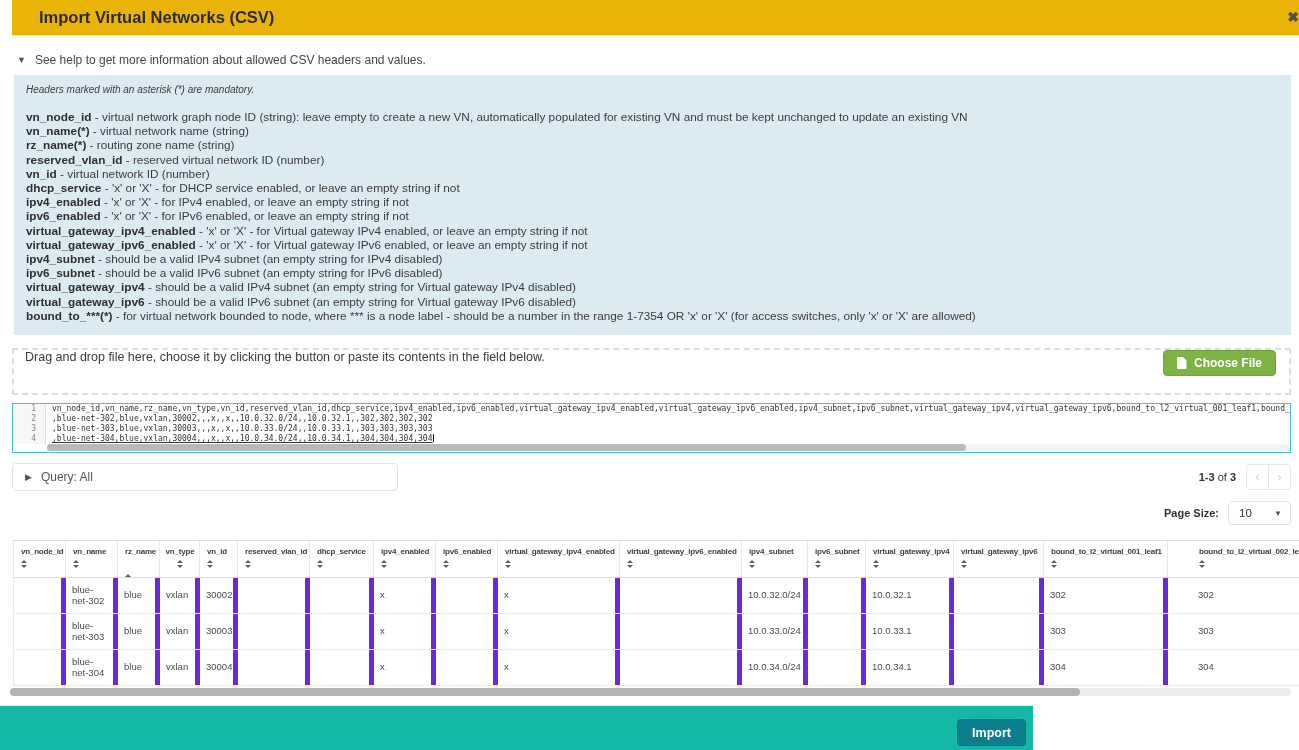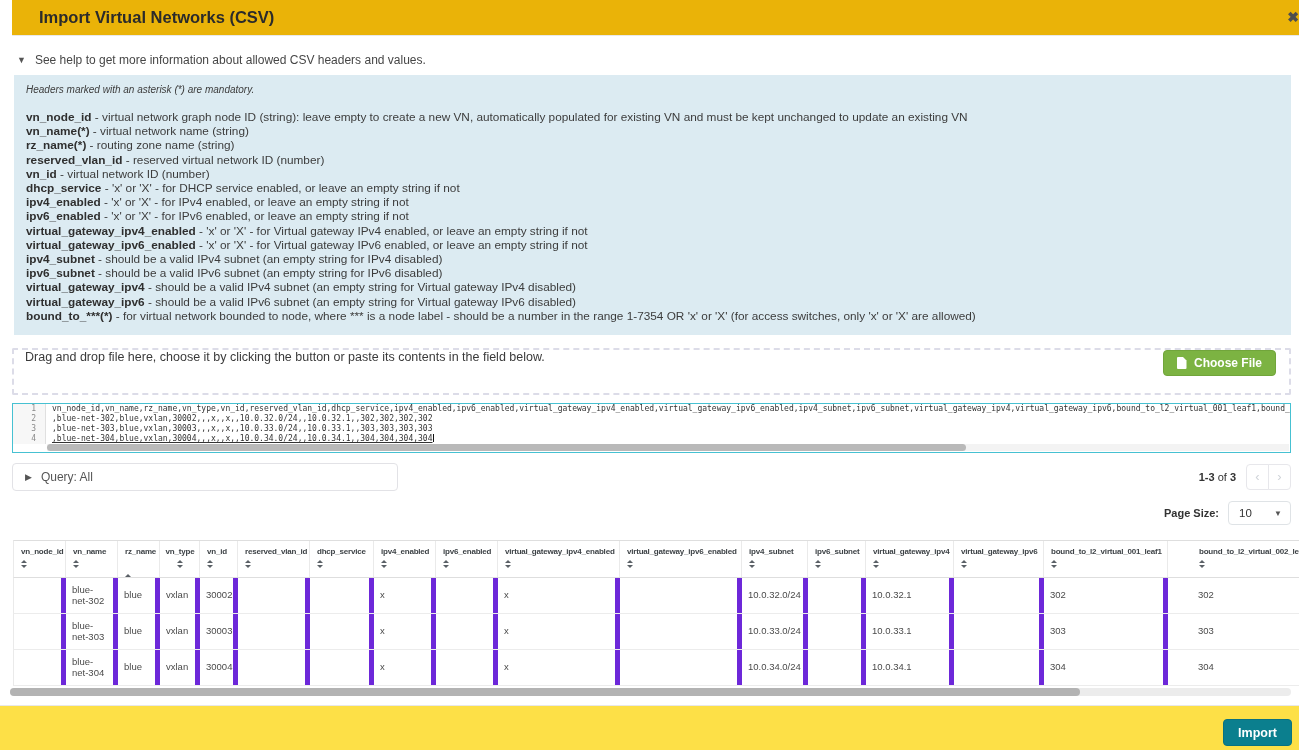--- a/index.html
+++ b/index.html
@@ -104,22 +104,22 @@
   .thead div.th:nth-of-type(16), .trow div.td:nth-of-type(16) { width:124px; }
   .thead div.th:nth-of-type(17), .trow div.td:nth-of-type(17) { width:122px;margin-left:24px; }
   .thead div.th:nth-of-type(18), .trow div.td:nth-of-type(18) { width:60px; }
   .thead div.th:nth-of-type(18) .sort-icon { display:none; }
 
   .t-scroll { position:absolute; top:688px; left:10px; width:1281px; height:8px;
     background:#ececec; border-radius:4px; }
   .t-thumb { width:1070px; height:8px; background:#b3b3b3; border-radius:4px; }
 
   
-  .dlg-footer { position:absolute; top:705px; left:0; width:1299px; height:45px;
-    background:#fde047; border-top:1px solid #e8e8e8; }
+  .dlg-footer { position:absolute; top:705px; left:0; width:1033px; height:45px;
+    background:#14b8a6; border-top:1px solid #e8e8e8; }
   .import-btn { position:absolute; right:7px; top:13px; height:27px; padding:0 14px;
     background:#0b7f8e; border:1px solid #0a7280; border-radius:4px; color:#fff;
     font-family:"Liberation Sans", sans-serif; font-size:12.5px; font-weight:bold; cursor:pointer; }
 </style>
 </head>
 <body>
 
 <div class="dlg-header">
   <span class="dlg-title">Import Virtual Networks (CSV)</span>
   <span class="dlg-close">✖</span>

